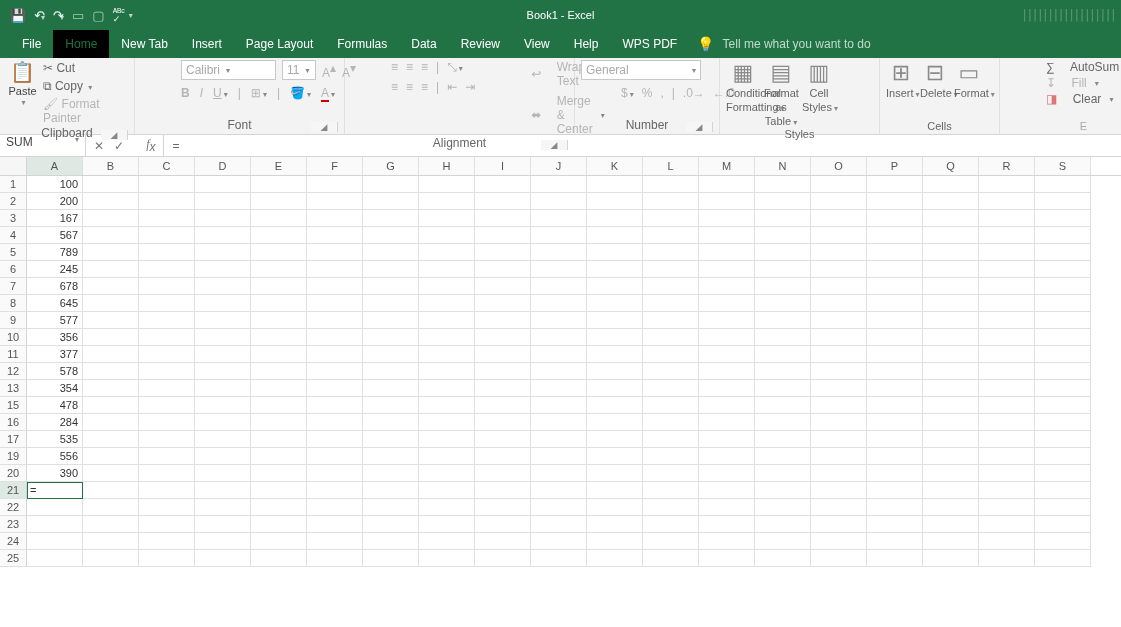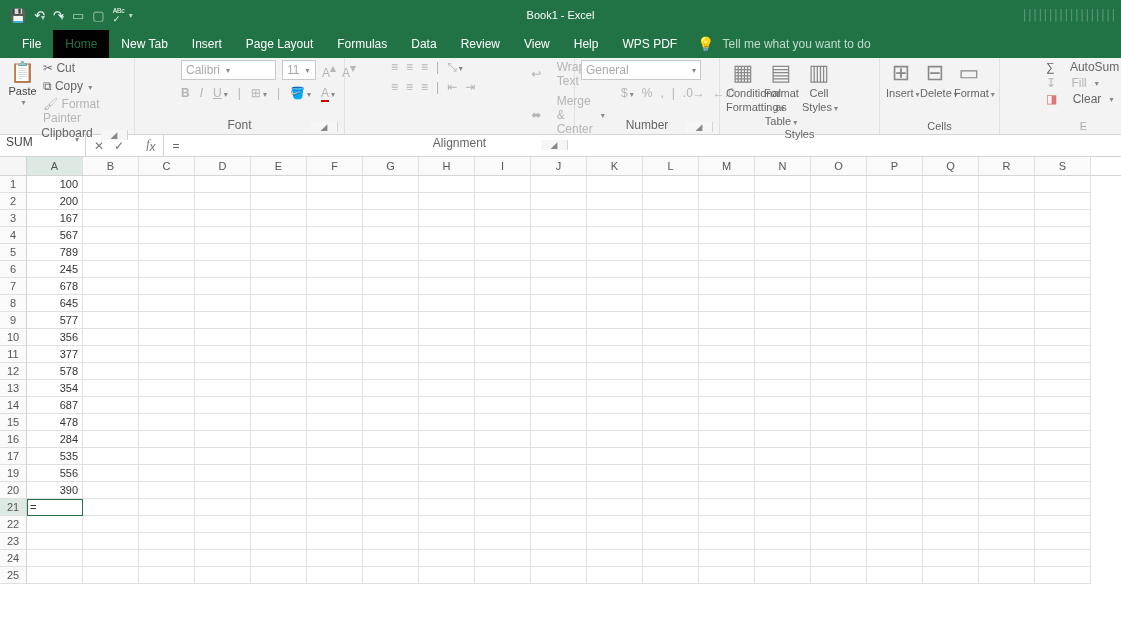--- a/index.html
+++ b/index.html
@@ -548,42 +548,20 @@
         <div class="cell"></div>
         <div class="cell"></div>
         <div class="cell"></div>
         <div class="cell"></div>
         <div class="cell"></div>
         <div class="cell"></div>
         <div class="cell"></div>
         <div class="cell"></div>
       </div>
       <div class="r">
-        <div class="rh">14</div>
-        <div class="cell">687</div>
-        <div class="cell"></div>
-        <div class="cell"></div>
-        <div class="cell"></div>
-        <div class="cell"></div>
-        <div class="cell"></div>
-        <div class="cell"></div>
-        <div class="cell"></div>
-        <div class="cell"></div>
-        <div class="cell"></div>
-        <div class="cell"></div>
-        <div class="cell"></div>
-        <div class="cell"></div>
-        <div class="cell"></div>
-        <div class="cell"></div>
-        <div class="cell"></div>
-        <div class="cell"></div>
-        <div class="cell"></div>
-        <div class="cell"></div>
-      </div>
-      <div class="r">
         <div class="rh">15</div>
         <div class="cell">478</div>
         <div class="cell"></div>
         <div class="cell"></div>
         <div class="cell"></div>
         <div class="cell"></div>
         <div class="cell"></div>
         <div class="cell"></div>
         <div class="cell"></div>
         <div class="cell"></div>

